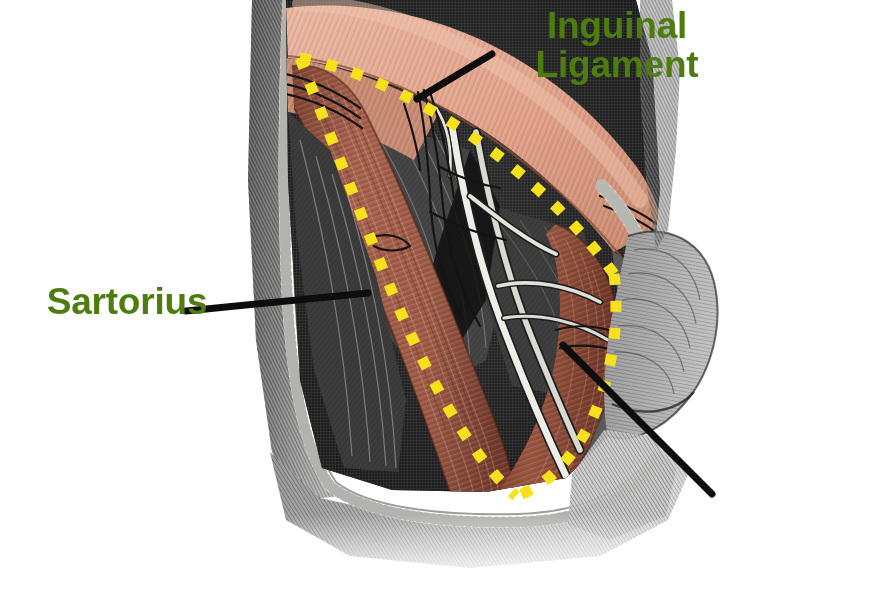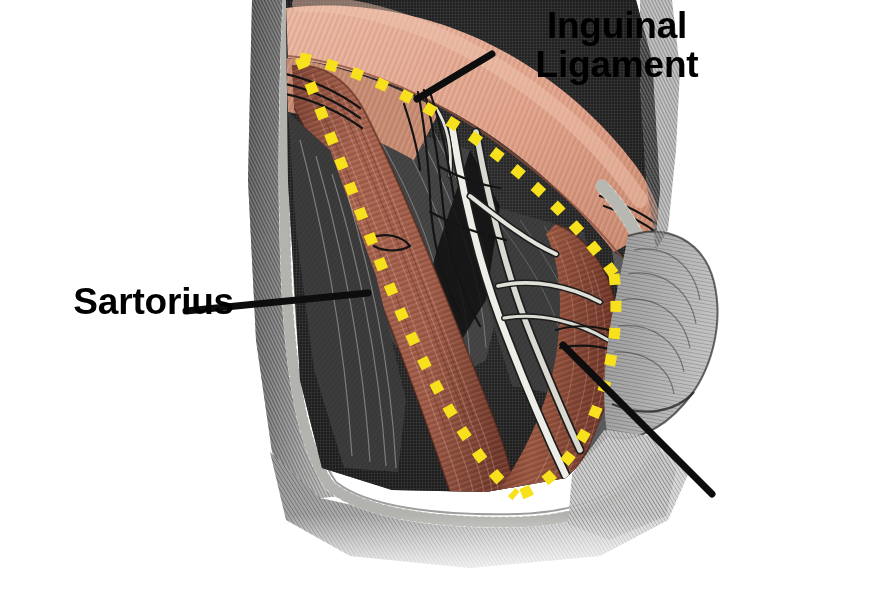--- a/index.html
+++ b/index.html
@@ -22,38 +22,38 @@
     position: absolute;
     left: 0;
     top: 0;
     width: 896px;
     height: 597px;
   }
   .anno-label {
     position: absolute;
     font-family: "Liberation Sans", sans-serif;
     font-weight: bold;
-    color: #000000;
+    color: #4d7c0f;
     line-height: 1.06;
     white-space: pre-line;
     letter-spacing: -0.2px;
     -webkit-font-smoothing: antialiased;
   }
   #label-inguinal {
     left: 487px;
     top: 6px;
     font-size: 37px;
     text-align: center;
     width: 260px;
   }
   #label-sartorius {
-    left: 4px;
+    left: 12px;
     top: 282px;
     font-size: 37px;
-    text-align: right;
+    text-align: center;
     width: 230px;
   }
   #label-adductor {
     left: 706px;
     top: 470px;
     font-size: 37px;
     text-align: center;
     width: 190px;
   }
 </style>

